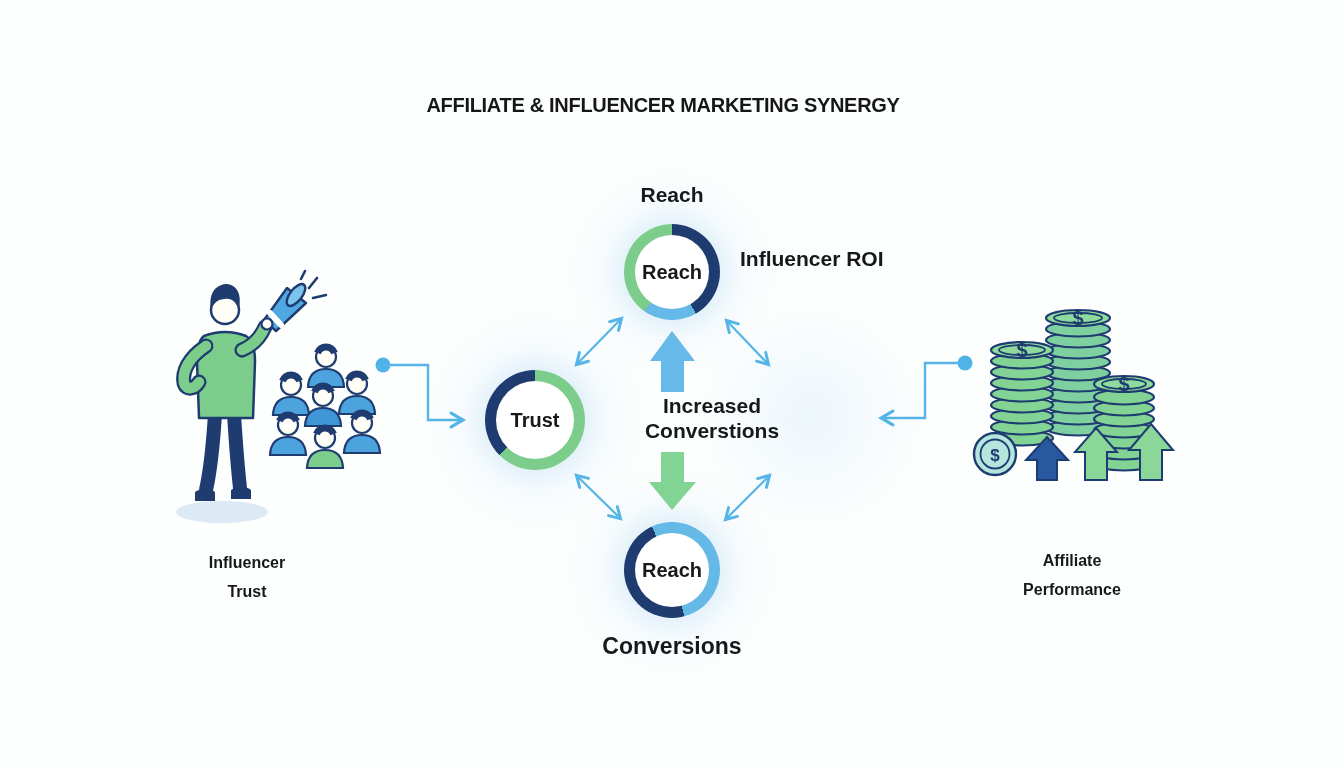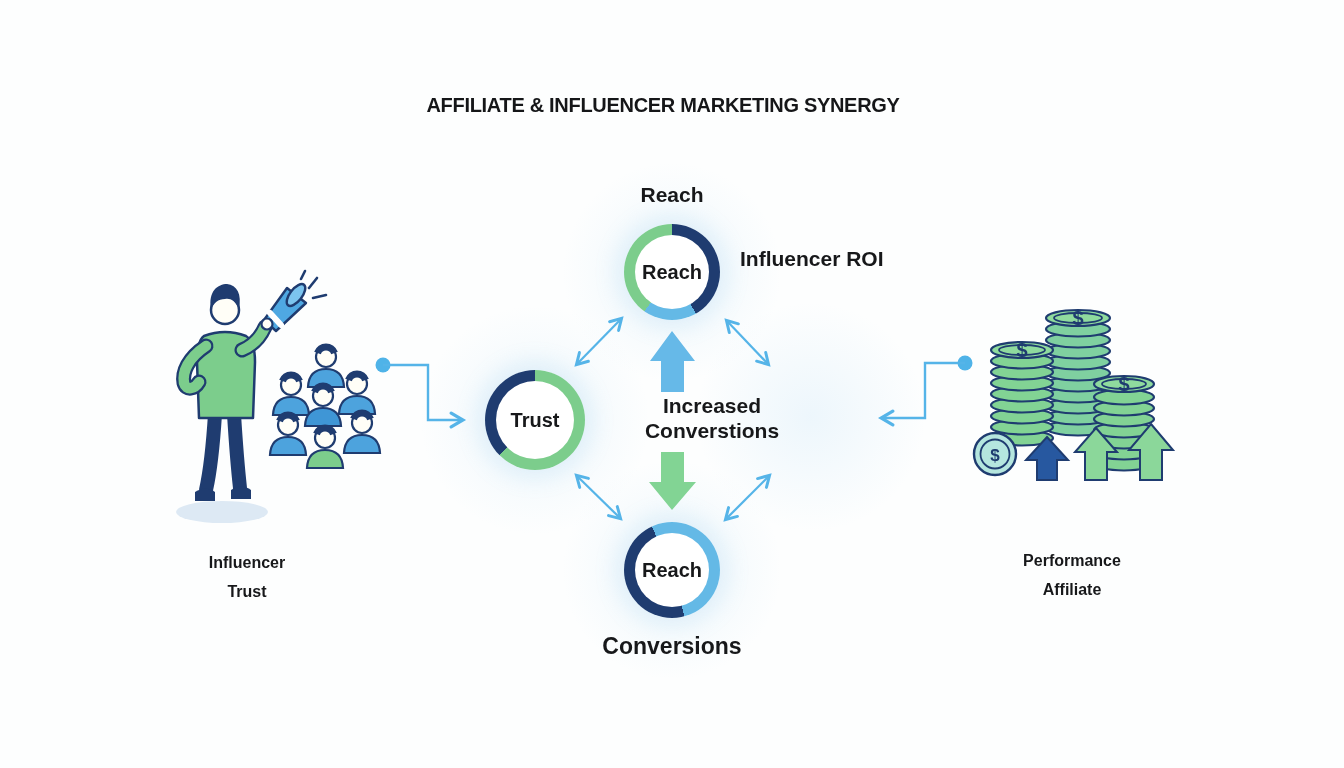--- a/index.html
+++ b/index.html
@@ -93,22 +93,22 @@
   <div class="cap center-label">
     <div>Increased</div>
     <div>Converstions</div>
   </div>
   <div class="cap cap-conversions">Conversions</div>
   <div class="cap cap-side cap-influencer">
     <div>Influencer</div>
     <div>Trust</div>
   </div>
   <div class="cap cap-side cap-affiliate">
+    <div>Affiliate</div>
     <div>Performance</div>
-    <div>Affiliate</div>
   </div>
 
   <svg class="illus illus-person" width="230" height="270" viewBox="0 0 230 270">
     <ellipse cx="52" cy="244" rx="46" ry="11" fill="#dde9f4"></ellipse>
 
     <path d="M45,146 C43,178 40,204 36,222" stroke="#1f3c70" stroke-width="14" fill="none" stroke-linecap="round"></path>
     <path d="M64,146 C66,178 68,202 70,220" stroke="#1f3c70" stroke-width="14" fill="none" stroke-linecap="round"></path>
     <path d="M25,224 Q36,217 45,224 L45,233 L25,233 Z" fill="#1f3c70"></path>
     <path d="M61,222 Q72,215 81,222 L81,231 L61,231 Z" fill="#1f3c70"></path>
 

